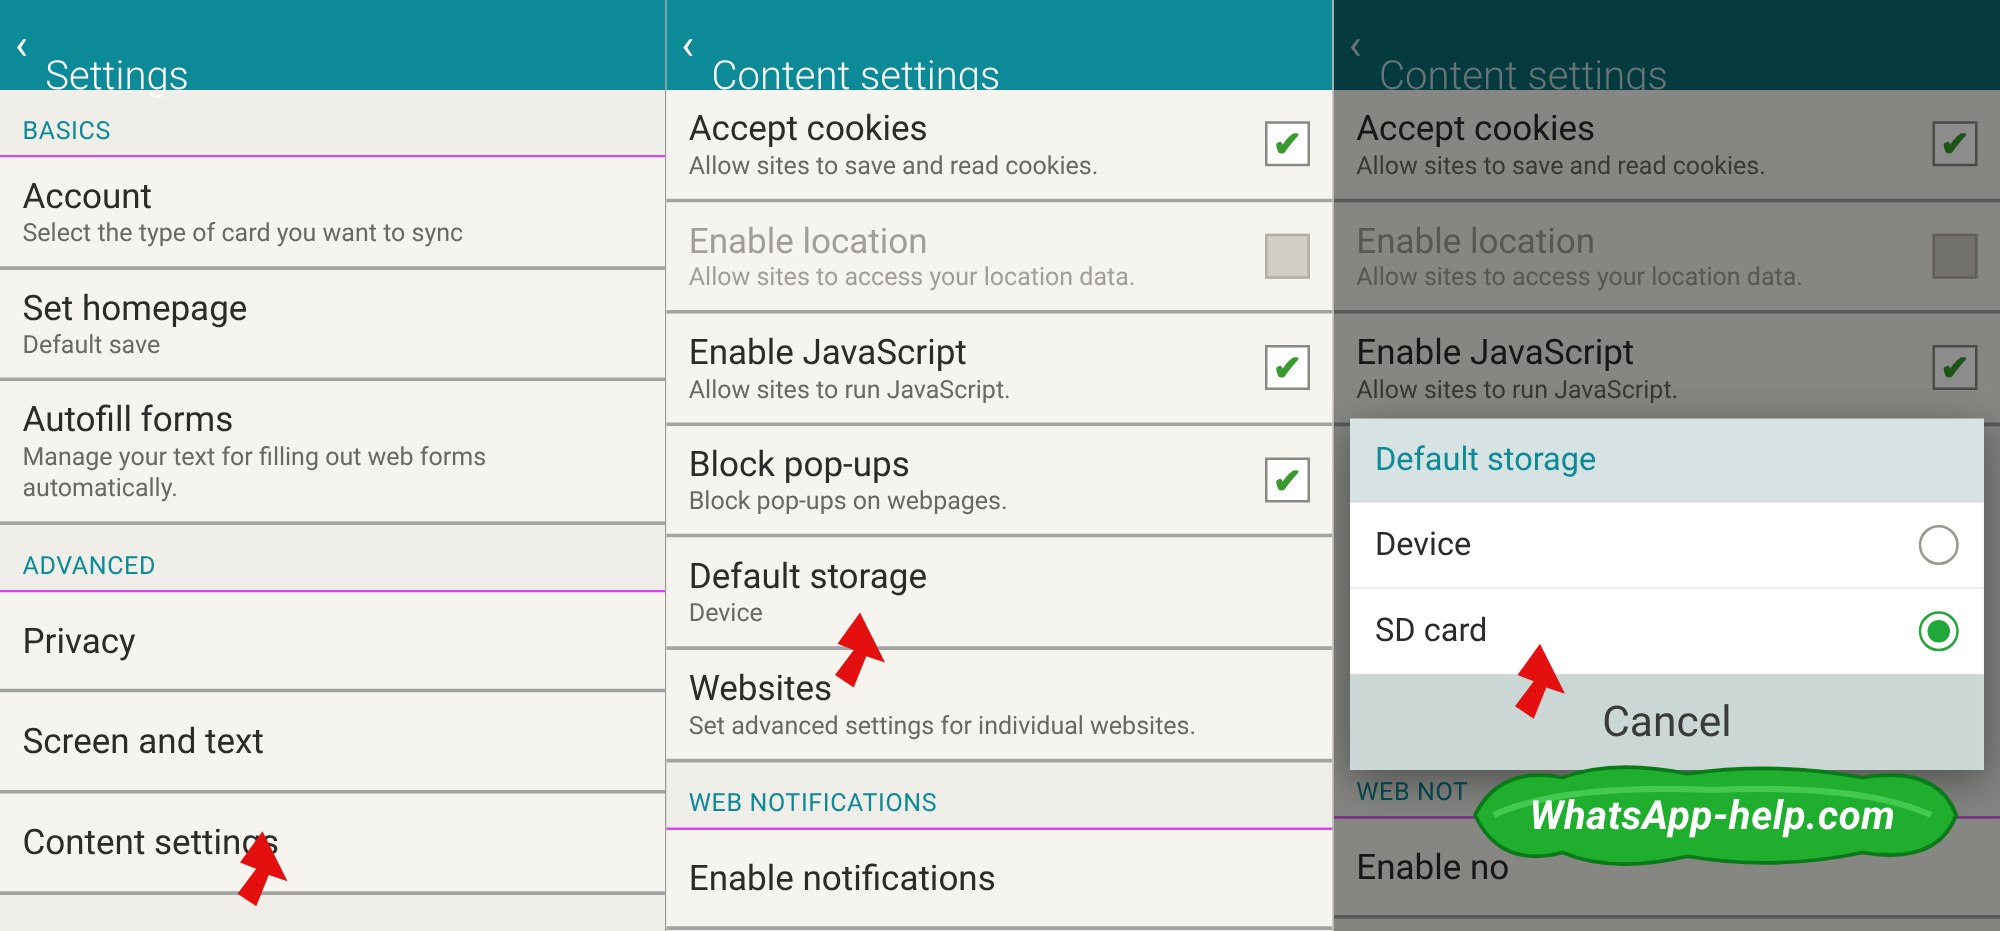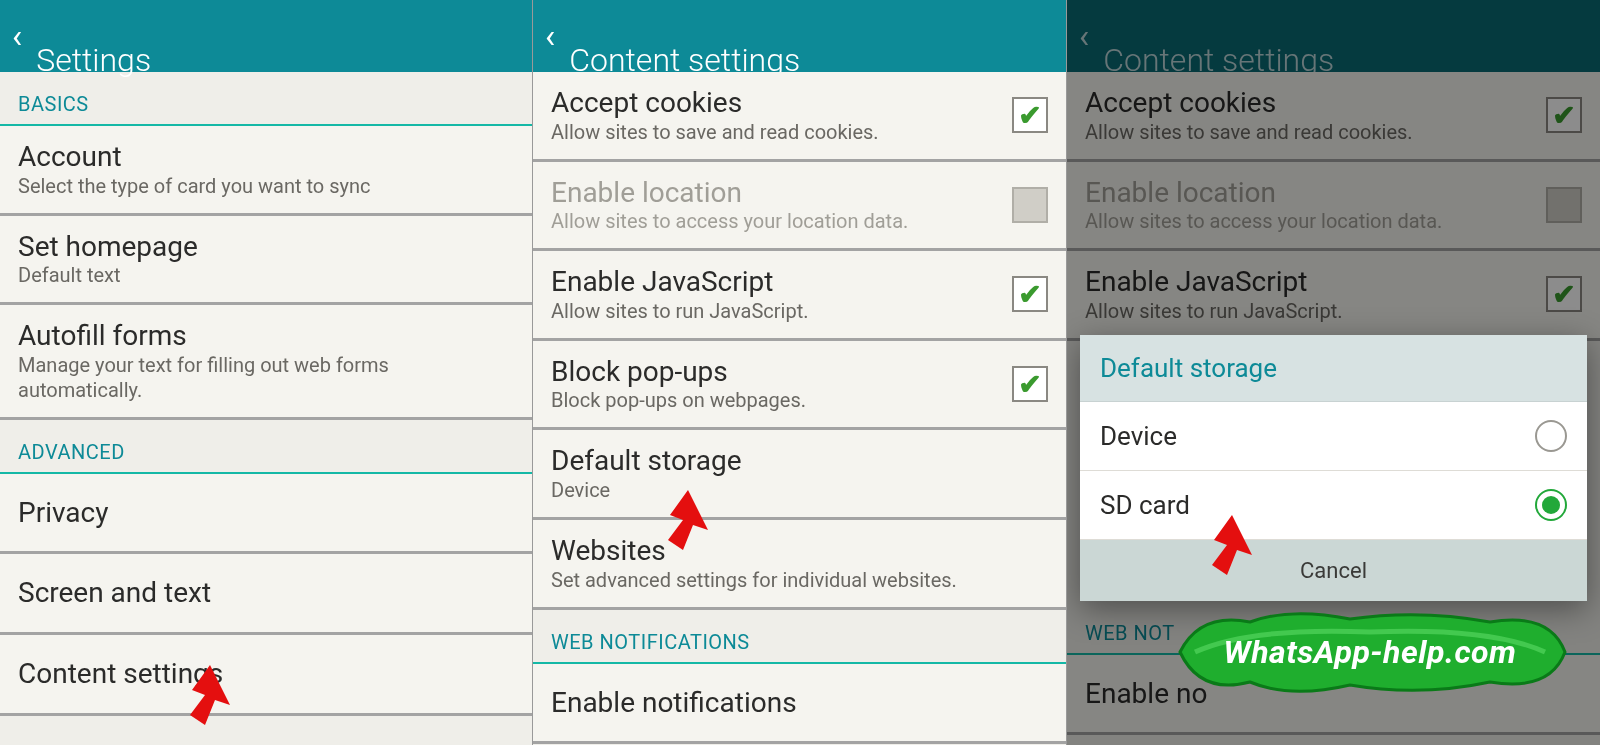--- a/index.html
+++ b/index.html
@@ -36,21 +36,21 @@
   .header .title {
     font-size: 32px;
     font-weight: 300;
     margin-top: 48px;
   }
   .section-header {
     padding: 20px 18px 8px;
     color: #0d8a97;
     font-size: 20px;
     letter-spacing: 0.5px;
-    border-bottom: 2px solid #14b8a6;
+    border-bottom: 2px solid #d946ef;
   }
   .row {
     padding: 14px 18px;
     border-bottom: 3px solid #a3a3a3;
     position: relative;
     background: #f5f4ef;
   }
   .row.disabled .row-title,
   .row.disabled .row-sub { color: #a09e97; }
   .row-title {
@@ -142,21 +142,21 @@
   .radio.selected::after {
     content: "";
     position: absolute;
     inset: 5px;
     background: #22a83a;
     border-radius: 50%;
   }
   .dialog-cancel {
     background: #cbd7d5;
     text-align: center;
-    font-size: 22px;
+    font-size: 34px;
     color: #3a3a38;
     padding: 18px 0;
   }
   
   .badge {
     position: absolute;
     right: 30px;
     bottom: 48px;
     width: 400px;
     height: 90px;
@@ -185,21 +185,21 @@
     <span class="back">‹</span>
     <span class="title">Settings</span>
   </div>
   <div class="section-header">BASICS</div>
   <div class="row">
     <div class="row-title">Account</div>
     <div class="row-sub">Select the type of card you want to sync</div>
   </div>
   <div class="row">
     <div class="row-title">Set homepage</div>
-    <div class="row-sub">Default text</div>
+    <div class="row-sub">Default save</div>
   </div>
   <div class="row">
     <div class="row-title">Autofill forms</div>
     <div class="row-sub">Manage your text for filling out web forms automatically.</div>
   </div>
   <div class="section-header">ADVANCED</div>
   <div class="row row-title-only">
     <div class="row-title">Privacy</div>
   </div>
   <div class="row row-title-only">

